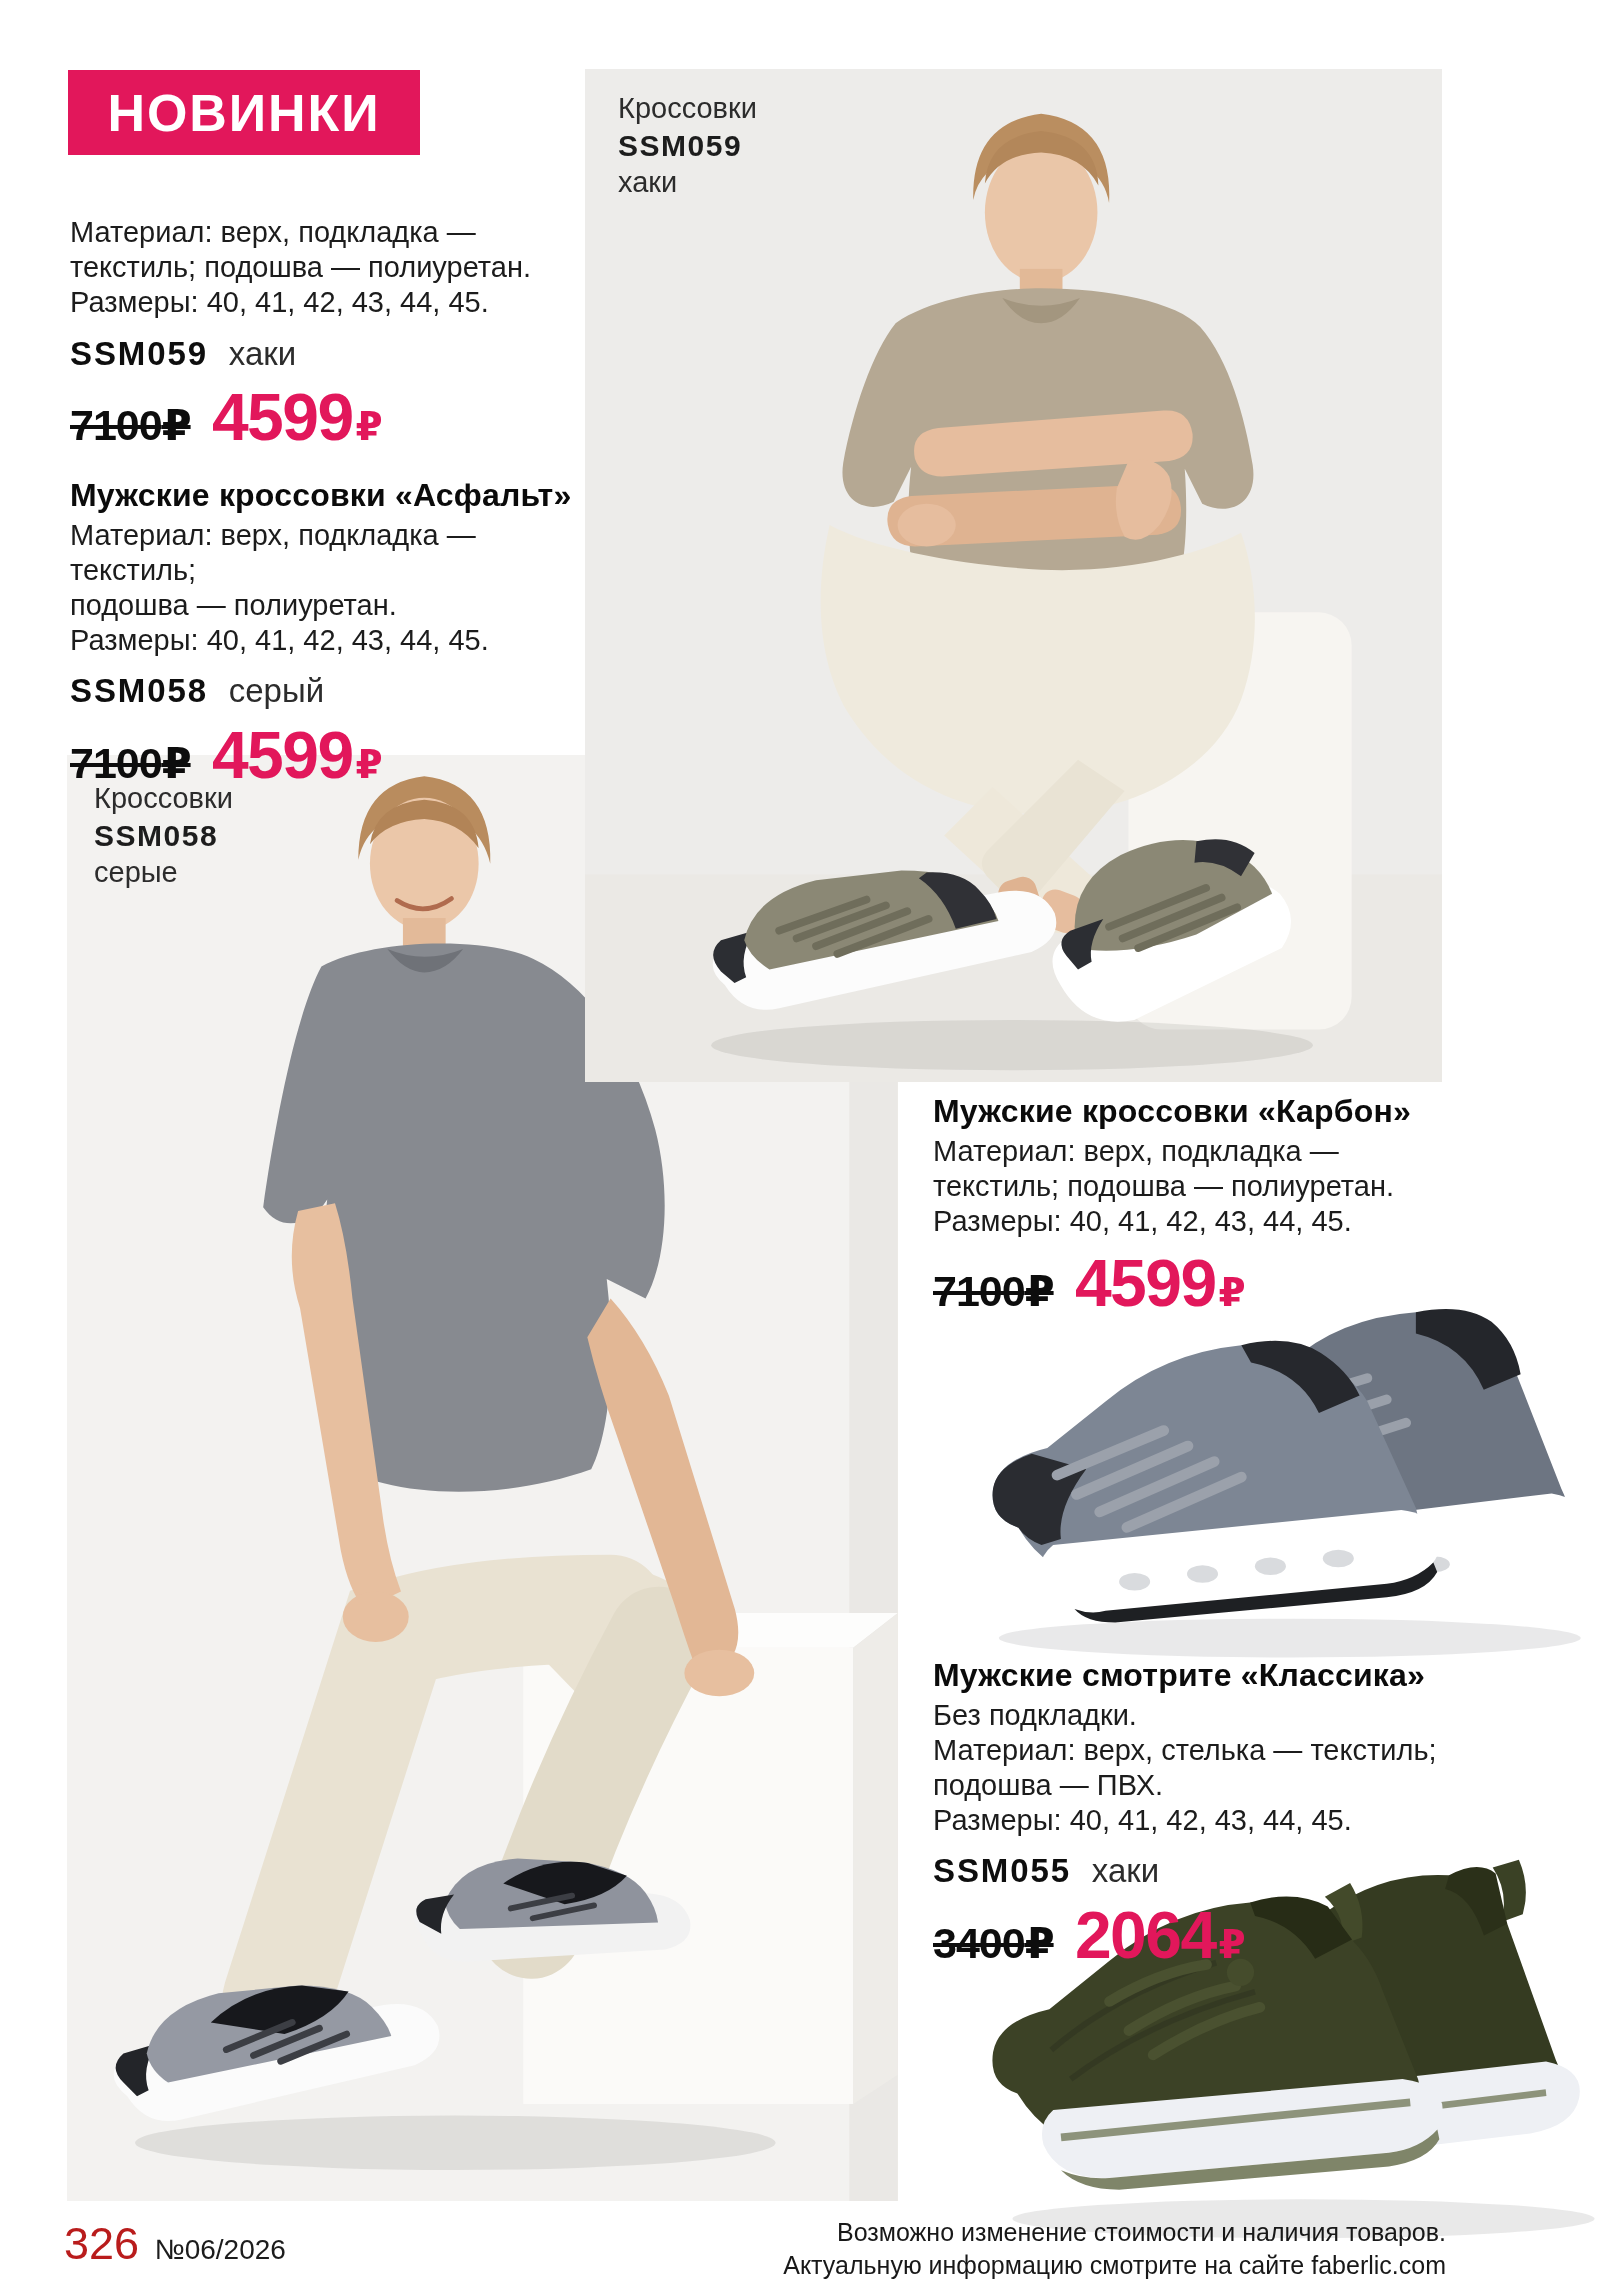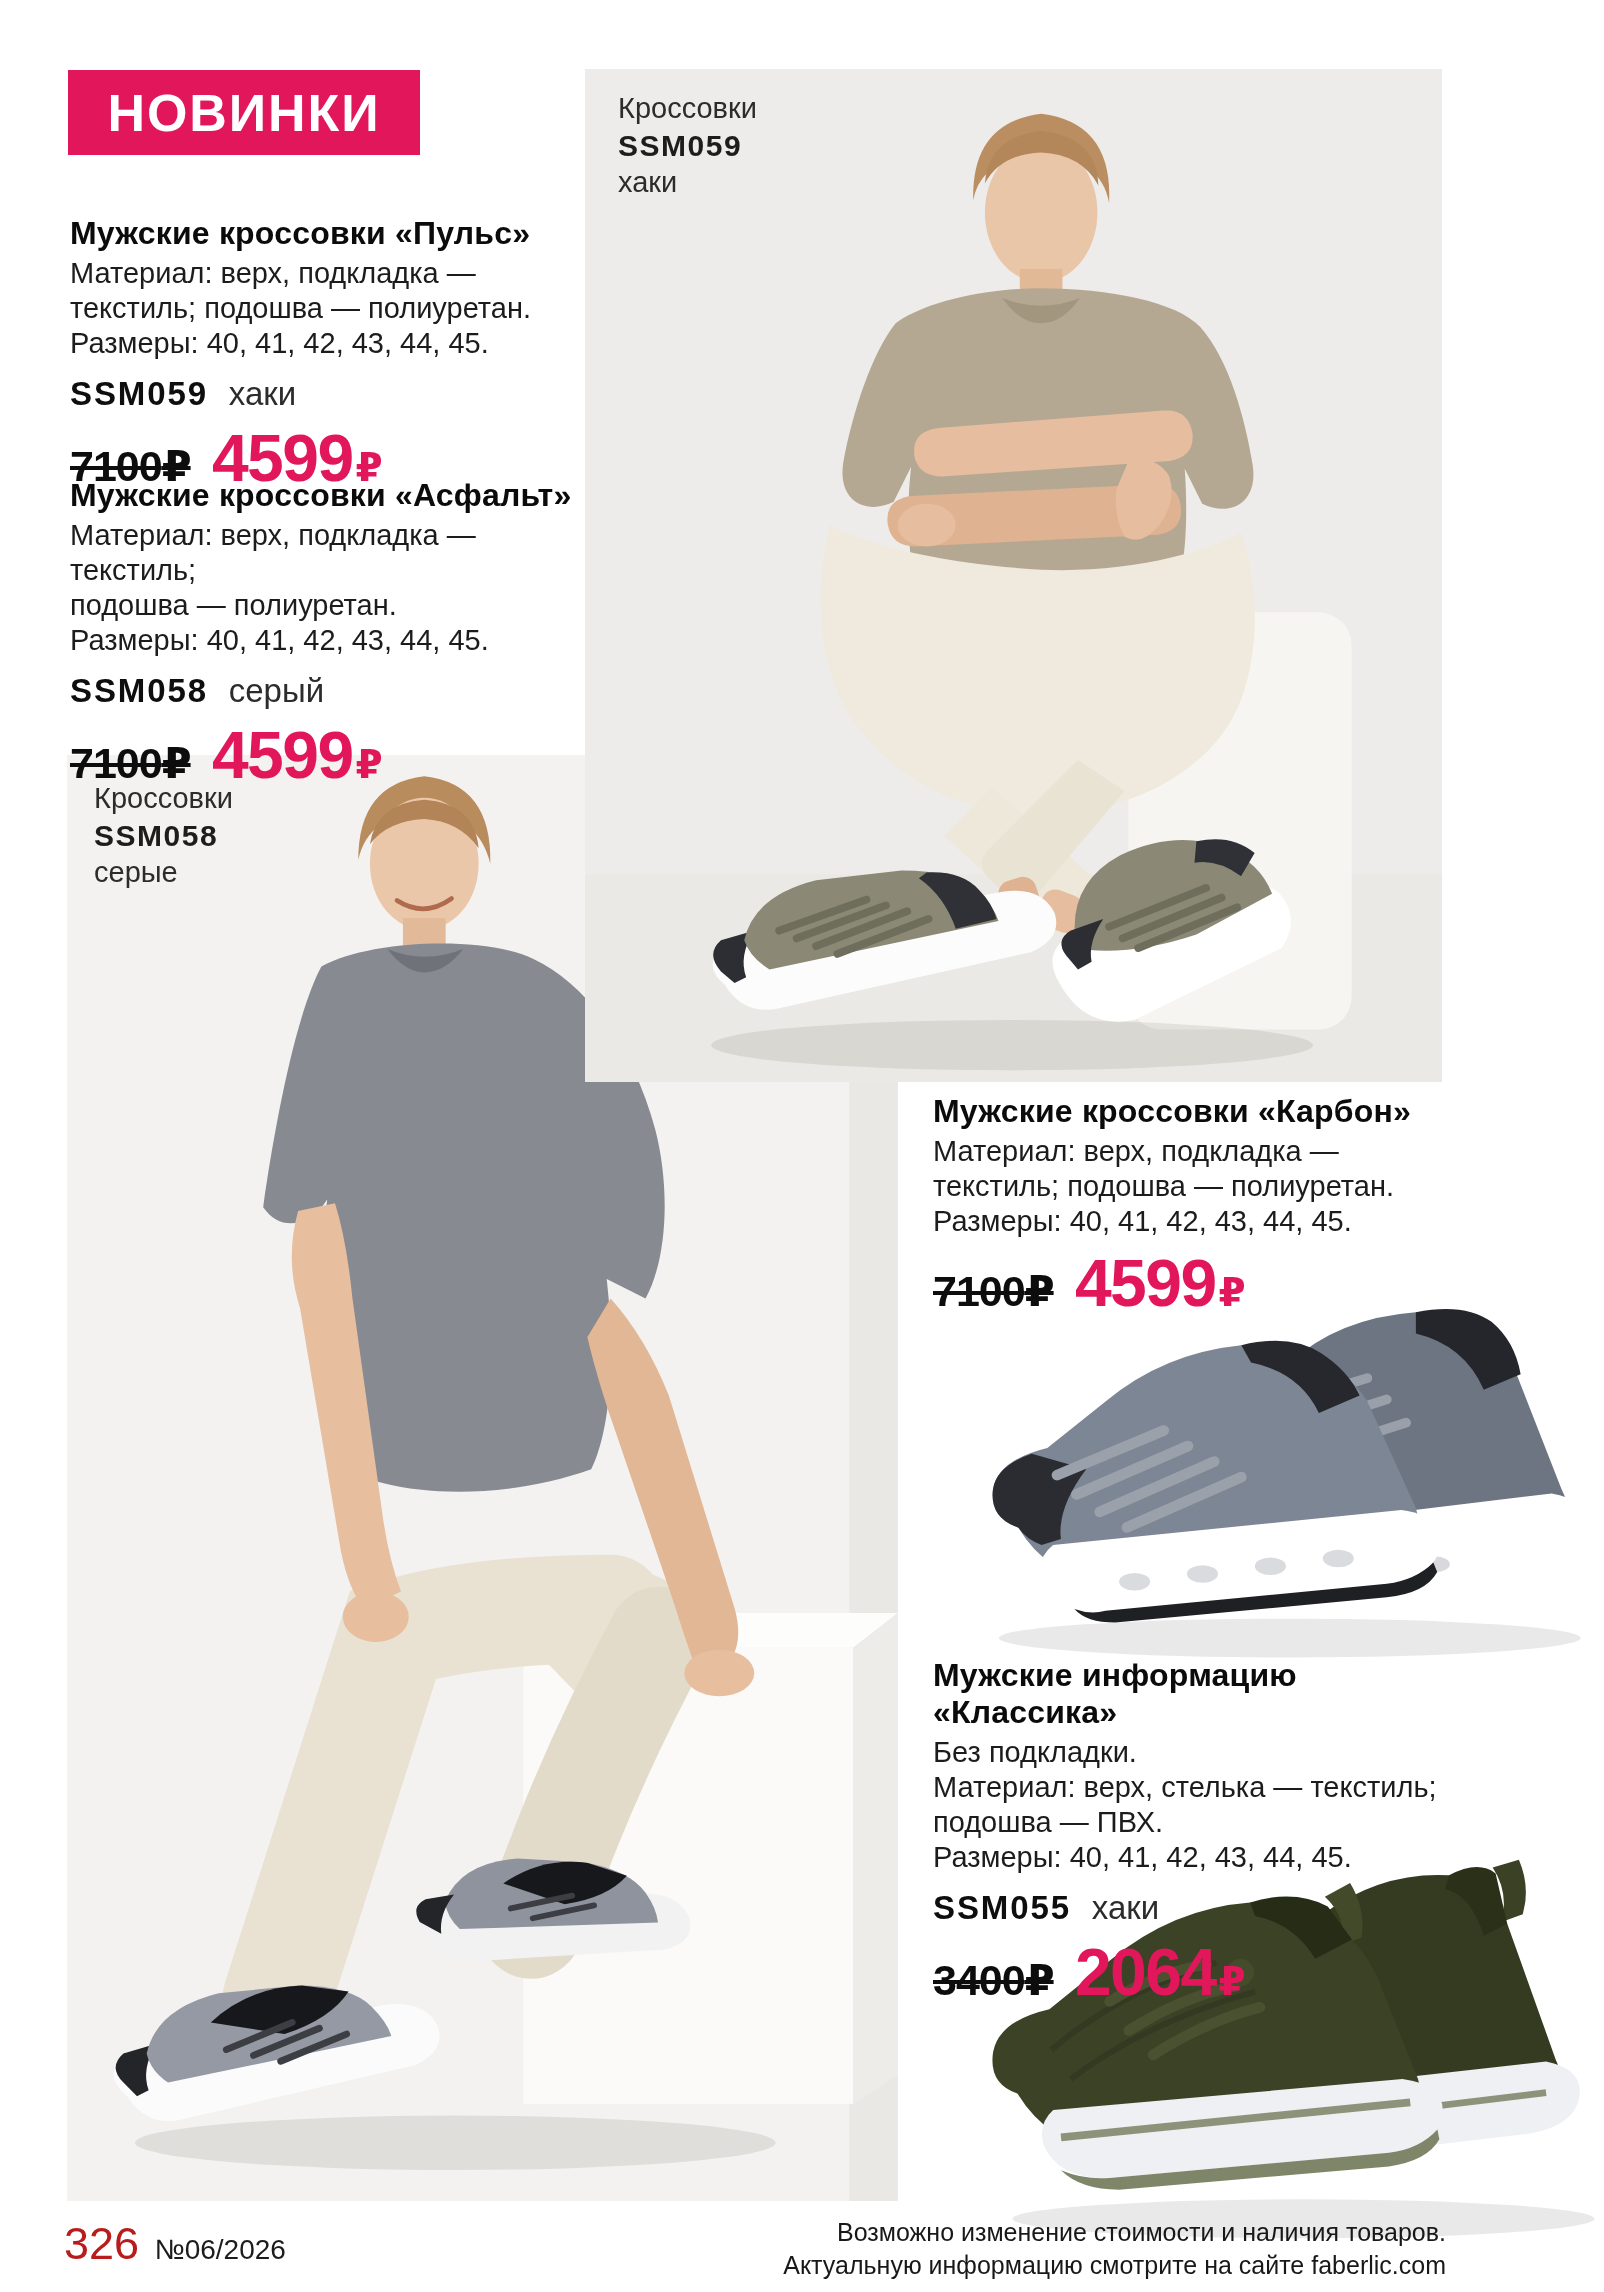--- a/index.html
+++ b/index.html
@@ -156,21 +156,20 @@
     <div class="photo-label">
       <div>Кроссовки</div>
       <div class="code">SSM059</div>
       <div>хаки</div>
     </div>
   </section>
 
   <div class="badge">НОВИНКИ</div>
 
   <article class="product p0">
-    <h2 class="title">Мужские кроссовки «Пульс»</h2>
     <p class="line">Материал: верх, подкладка —</p>
     <p class="line">текстиль; подошва — полиуретан.</p>
     <p class="line">Размеры: 40, 41, 42, 43, 44, 45.</p>
     <div class="art-row">
       <span class="code">SSM059</span>
       <span class="cname">хаки</span>
     </div>
     <div class="price-row">
       <span class="old-price"><span>7100</span><span class="rub">₽</span></span>
       <span class="new-price"><span>4599</span><span class="rub">₽</span></span>
@@ -197,21 +196,21 @@
     <p class="line">Материал: верх, подкладка —</p>
     <p class="line">текстиль; подошва — полиуретан.</p>
     <p class="line">Размеры: 40, 41, 42, 43, 44, 45.</p>
     <div class="price-row">
       <span class="old-price"><span>7100</span><span class="rub">₽</span></span>
       <span class="new-price"><span>4599</span><span class="rub">₽</span></span>
     </div>
   </article>
 
   <article class="product p3">
-    <h2 class="title">Мужские информацию «Классика»</h2>
+    <h2 class="title">Мужские смотрите «Классика»</h2>
     <p class="line">Без подкладки.</p>
     <p class="line">Материал: верх, стелька — текстиль;</p>
     <p class="line">подошва — ПВХ.</p>
     <p class="line">Размеры: 40, 41, 42, 43, 44, 45.</p>
     <div class="art-row">
       <span class="code">SSM055</span>
       <span class="cname">хаки</span>
     </div>
     <div class="price-row">
       <span class="old-price"><span>3400</span><span class="rub">₽</span></span>

